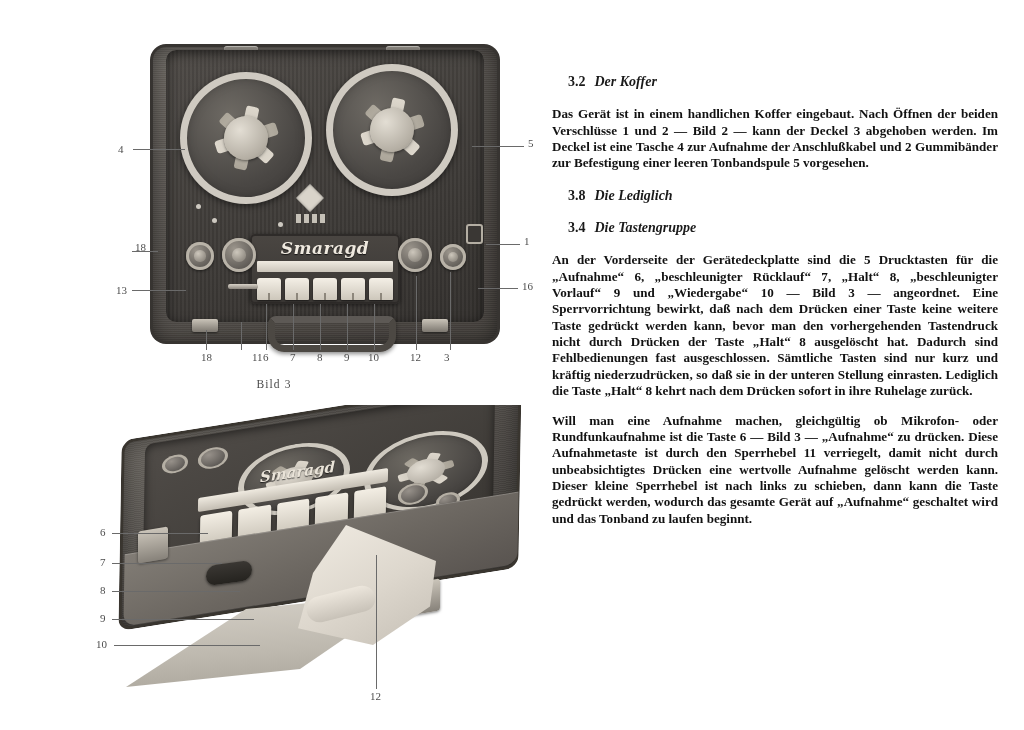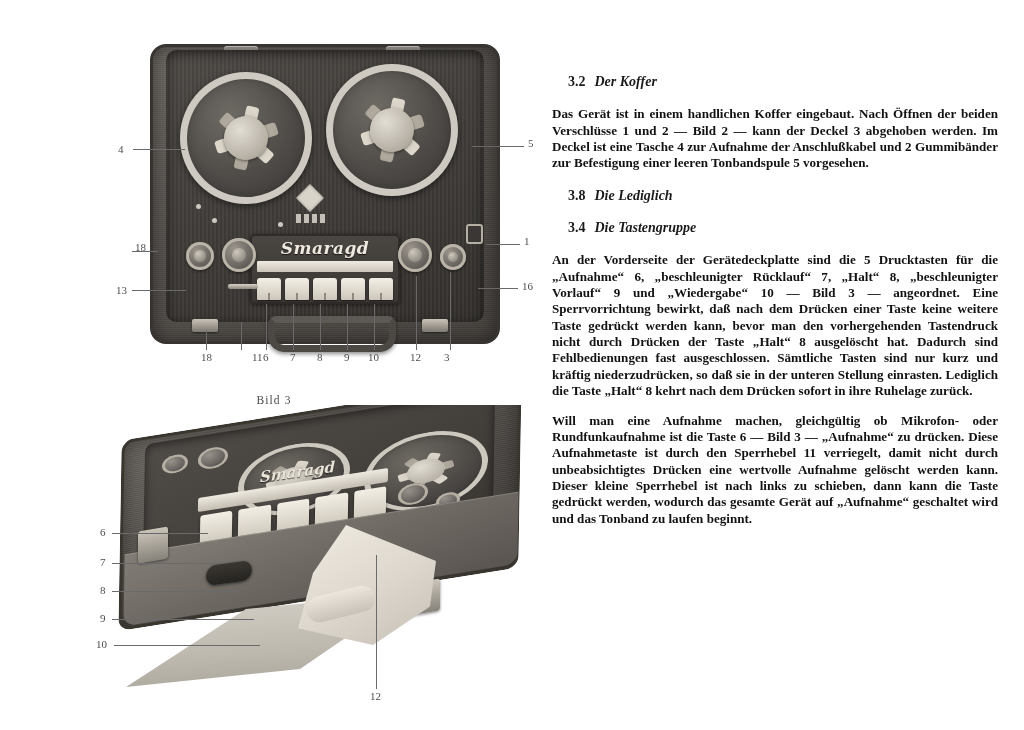--- a/index.html
+++ b/index.html
@@ -35,21 +35,20 @@
   .figure-block { position: absolute; }
 
   .fig-caption {
     position: absolute;
     width: 100%;
     text-align: center;
     font-family: "Liberation Serif", serif;
     font-size: 11.5px;
     letter-spacing: 1.1px;
     color: #4a4a4a;
-    margin-top: 16px;
   }
 
   
   #bild3-block { left: 0; top: 36px; width: 548px; height: 330px; }
   #bild3-stage {
     position: absolute;
     left: 150px; top: 0;
     width: 360px; height: 312px;
   }
 

